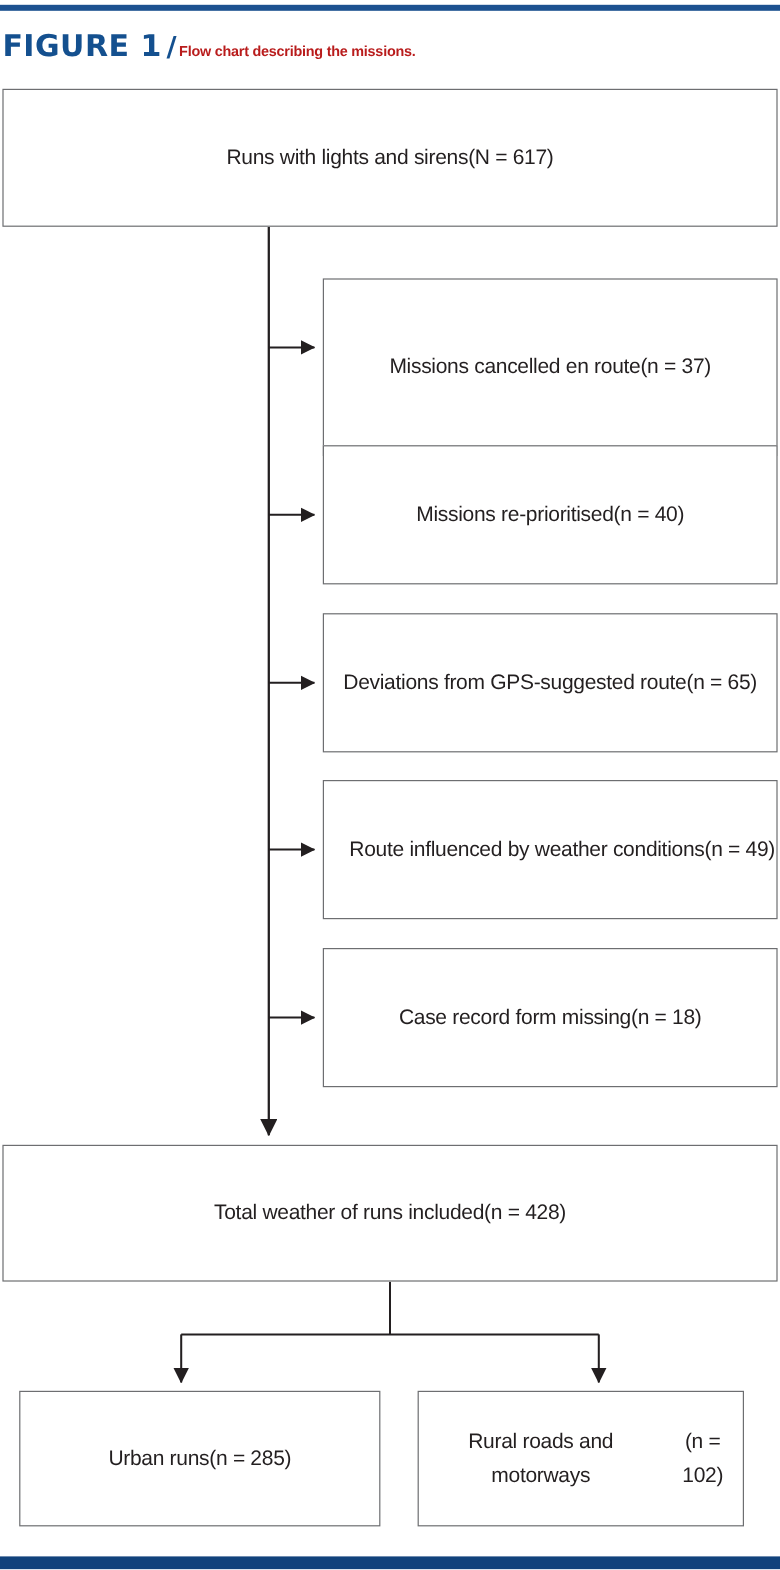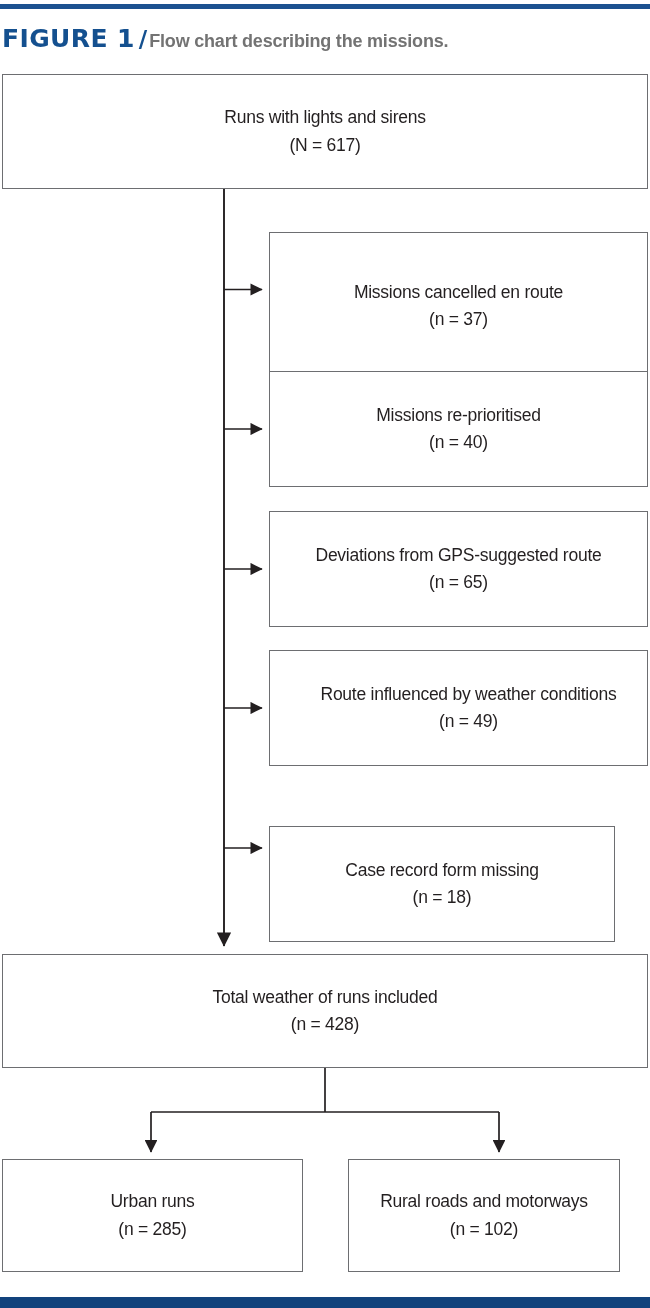--- a/index.html
+++ b/index.html
@@ -58,54 +58,54 @@
   .caption-slash {
     font-family: "DejaVu Sans", sans-serif;
     font-weight: bold;
     font-size: 23px;
     color: #14508f;
     padding: 0 2px 0 4px;
   }
   .caption-text {
     font-family: "Liberation Sans", sans-serif;
     font-weight: bold;
-    font-size: 18px;
-    color: #737373;
+    font-size: 12px;
+    color: #b91c1c;
     letter-spacing: -0.2px;
   }
 
   
   .node {
     position: absolute;
     box-sizing: border-box;
     border: 1.6px solid #6d6e71;
     background: #ffffff;
     display: flex;
-    flex-direction: column;
+    flex-direction: row;
     align-items: center;
     justify-content: center;
     text-align: center;
     color: #231f20;
     font-family: "Liberation Sans", sans-serif;
     font-size: 17.5px;
     line-height: 1.55;
     letter-spacing: -0.25px;
   }
   .node .line1 { display: block; }
   .node .line2 { display: block; }
 
   
   #node-source   { left: 2px;   top: 74px;   width: 646px; height: 115px; }
   #node-excl-0   { left: 269px; top: 232px;  width: 379px; height: 148px; }
   #node-excl-1   { left: 269px; top: 371px;  width: 379px; height: 116px; text-align: right; }
   #node-excl-2   { left: 269px; top: 511px;  width: 379px; height: 116px; text-align: center; }
   #node-excl-3   { left: 269px; top: 650px;  width: 379px; height: 116px; padding-left: 20px; }
-  #node-excl-4   { left: 269px; top: 790px;  width: 346px; height: 116px; margin-top: 36px; }
+  #node-excl-4   { left: 269px; top: 790px;  width: 379px; height: 116px; }
   #node-total    { left: 2px;   top: 954px;  width: 646px; height: 114px; }
-  #node-out-0    { left: 2px;   top: 1159px; width: 301px; height: 113px; }
+  #node-out-0    { left: 16px;   top: 1159px; width: 301px; height: 113px; }
   #node-out-1    { left: 348px; top: 1159px; width: 272px; height: 113px; }
 
   
   #connectors {
     position: absolute;
     left: 0;
     top: 0;
     width: 650px;
     height: 1308px;
     pointer-events: none;

